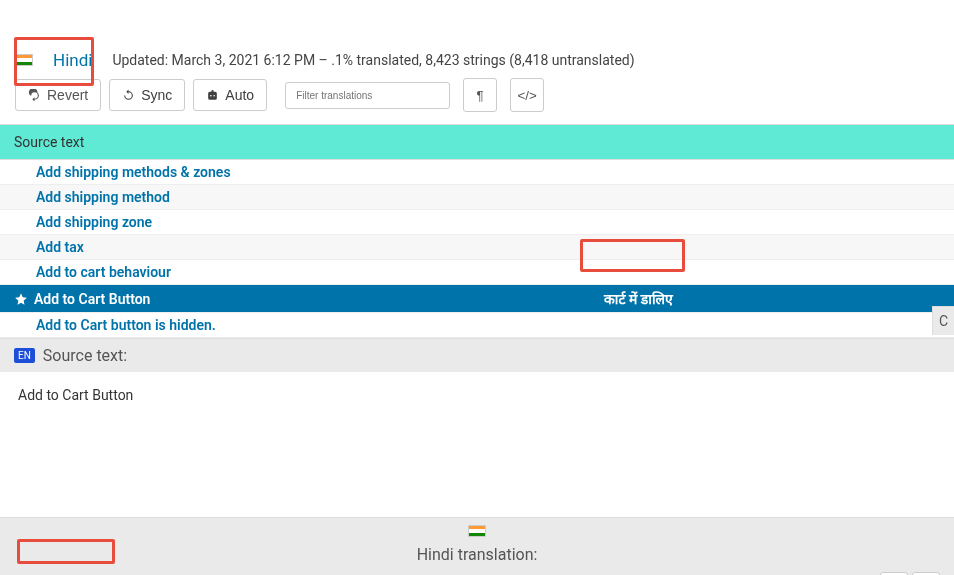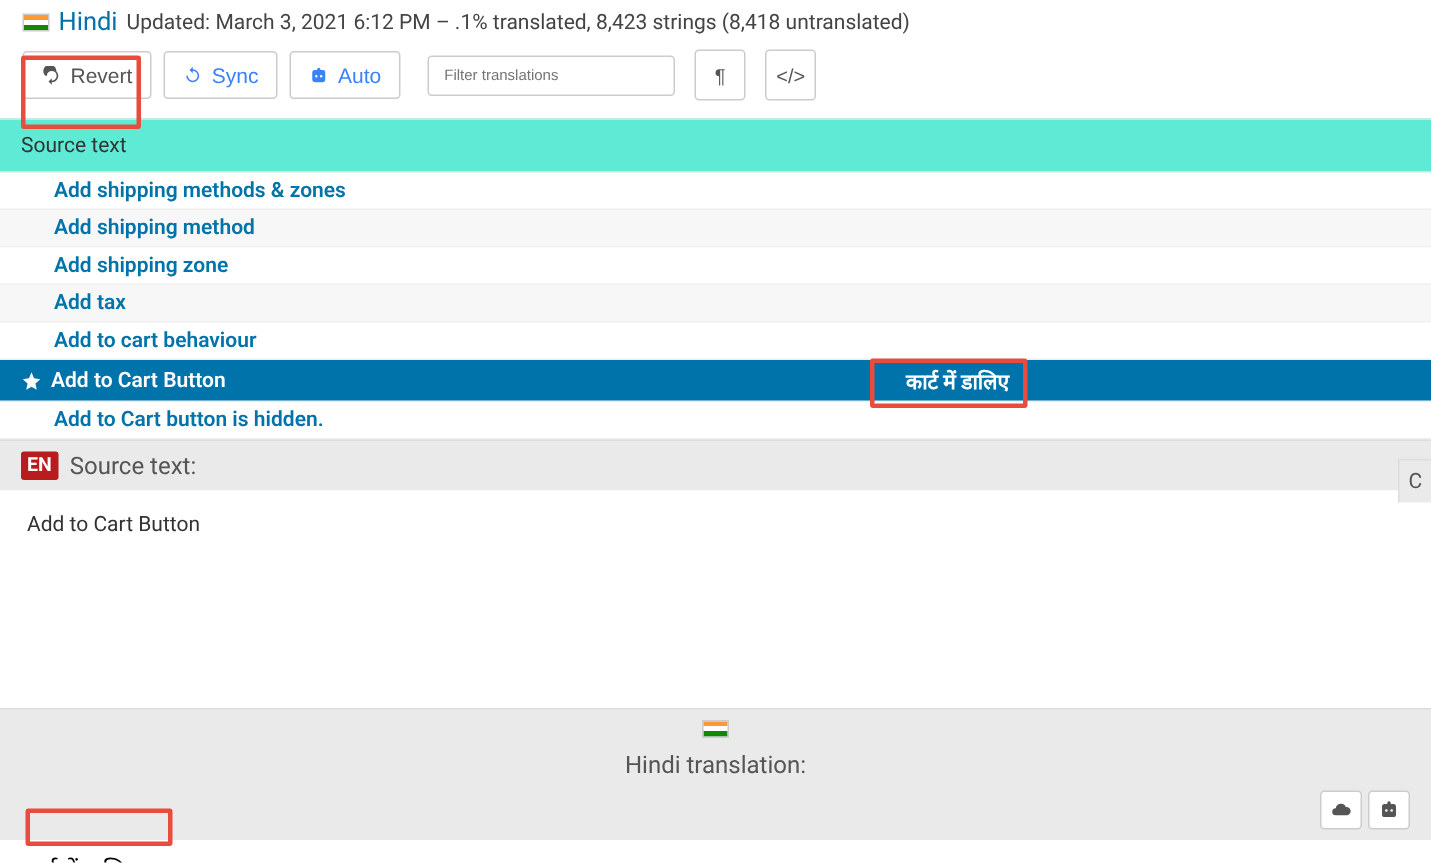--- a/index.html
+++ b/index.html
@@ -1,27 +1,27 @@
 <!DOCTYPE html>
 <html><head>
 <meta charset="utf-8">
 <style>
 * { box-sizing: border-box; margin: 0; padding: 0; }
 body { font-family: -apple-system, BlinkMacSystemFont, "Segoe UI", Roboto, sans-serif; font-size: 14px; color: #333; background: #fff; width: 954px; height: 575px; overflow: hidden; }
 
-.header { padding: 5px 15px 8px; display: flex; align-items: center; gap: 6px; }
+.header { padding: 5px 15px 8px; display: flex; align-items: center; gap: 20px; margin-top: 45px; }
 .flag { width: 18px; height: 12px; display: inline-block; position: relative; }
 .flag-in { background: linear-gradient(to bottom, #ff9933 0%, #ff9933 33%, #fff 33%, #fff 66%, #138808 66%, #138808 100%); border: 0.5px solid #ccc; }
 .lang-name { color: #0073aa; font-size: 17px; font-weight: 400; }
 .updated { color: #444; font-size: 14px; }
 
 .toolbar { padding: 0 15px 12px; display: flex; align-items: center; gap: 8px; }
 .btn { border: 1px solid #ccc; background: #fff; padding: 7px 12px; border-radius: 3px; font-size: 14px; display: inline-flex; align-items: center; gap: 6px; cursor: pointer; color: #555; }
 .btn-primary { background: #0073aa; border-color: #0073aa; color: #fff; }
-.btn-disabled { color: #3b82f6; cursor: default; }
+.btn-disabled { color: #404040; cursor: default; }
 .btn svg { width: 13px; height: 13px; }
 .filter-input { border: 1px solid #ccc; border-radius: 3px; padding: 7px 10px; font-size: 10px; width: 165px; margin-left: 10px; }
 .small-btn { border: 1px solid #ccc; background: #fff; width: 34px; height: 34px; border-radius: 3px; display: inline-flex; align-items: center; justify-content: center; cursor: pointer; color: #555; margin-left: 5px; }
 
 .highlight-red { border: 3px solid #e74c3c; border-radius: 2px; }
 .hi-save { position: absolute; top: 37px; left: 14px; width: 80px; height: 49px; pointer-events: none; }
 .hi-trans { position: absolute; top: 239px; left: 580px; width: 105px; height: 33px; pointer-events: none; }
 .hi-input { position: absolute; top: 539px; left: 17px; width: 98px; height: 25px; pointer-events: none; }
 
 .table-head { display: flex; background: #5eead4; border-top: 1px solid #ddd; border-bottom: 1px solid #ddd; }
@@ -35,21 +35,21 @@
 .row:nth-child(even) { background: #f7f7f7; }
 .cell-source { flex: 0 0 590px; padding: 4px 14px 4px 36px; color: #0073aa; font-weight: 600; font-size: 14px; }
 .cell-trans { flex: 1; padding: 4px 14px; color: #0073aa; font-weight: 600; font-size: 14px; }
 
 .row-selected { background: #0073aa !important; color: #fff; }
 .row-selected .cell-source, .row-selected .cell-trans { color: #fff; }
 .row-selected .cell-source { padding-left: 14px; display: flex; align-items: center; gap: 6px; }
 .row-selected .star { width: 14px; height: 14px; fill: #fff; flex-shrink: 0; }
 
 .editor-head { background: #eaeaea; padding: 7px 14px; display: flex; align-items: center; gap: 8px; border-top: 1px solid #ddd; }
-.badge-en { background: #b91c1c; color: #fff; font-size: 13px; font-weight: bold; padding: 2px 4px; border-radius: 2px; }
+.badge-en { background: #1d4ed8; color: #fff; font-size: 10px; font-weight: normal; padding: 2px 4px; border-radius: 2px; }
 .editor-label { color: #555; font-size: 16px; }
 .editor-body { padding: 14px 18px; background: #fff; height: 145px; color: #333; font-size: 14px; line-height: 1.4; }
 .ctx-col { position: absolute; right: 0; top: 306px; width: 22px; height: 29px; background: #eaeaea; border-left: 1px solid #ddd; border-top: 1px solid #ddd; display: flex; align-items: center; justify-content: center; color: #555; font-size: 14px; }
 
 .trans-head { background: #eaeaea; padding: 7px 14px; display: flex; align-items: center; gap: 8px; border-top: 1px solid #ddd; flex-direction: column; }
 .trans-head-right { margin-left: auto; display: flex; gap: 4px; }
 .tiny-btn { border: 1px solid #ccc; background: #fff; width: 28px; height: 26px; border-radius: 3px; display: inline-flex; align-items: center; justify-content: center; cursor: pointer; color: #555; }
 .trans-body { padding: 10px 14px; background: #fff; color: #333; font-size: 16px; }
 .trans-input { border: none; outline: none; font-size: 16px; width: 100%; font-family: inherit; }
 </style>

